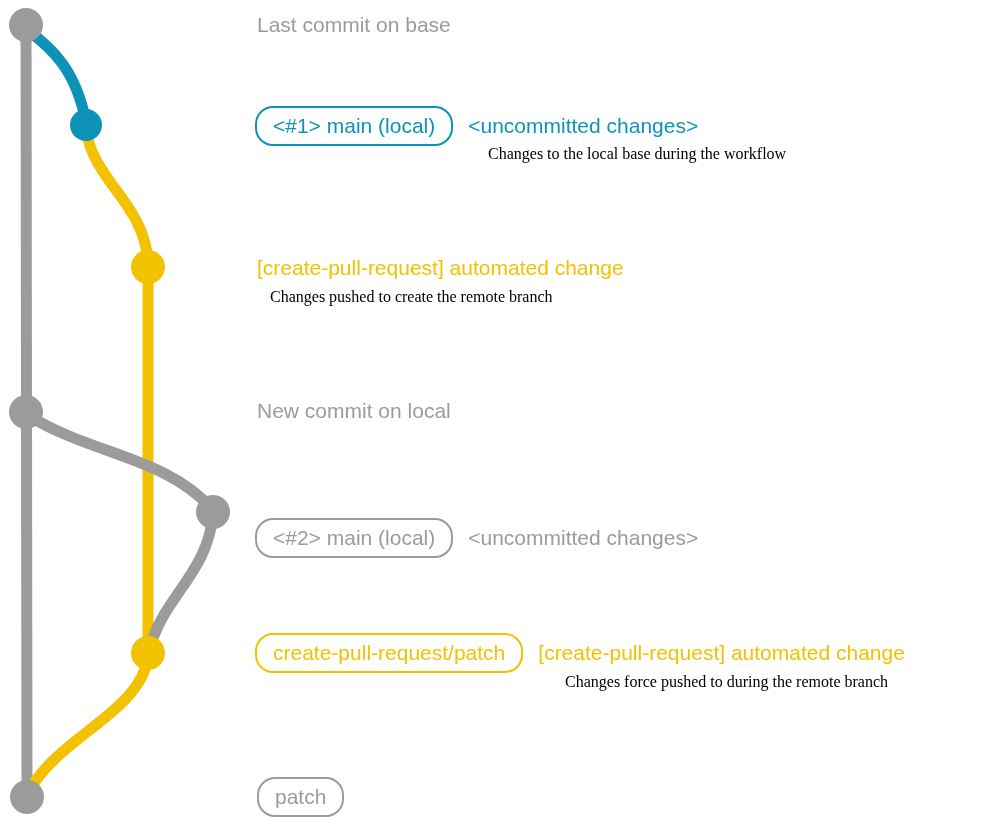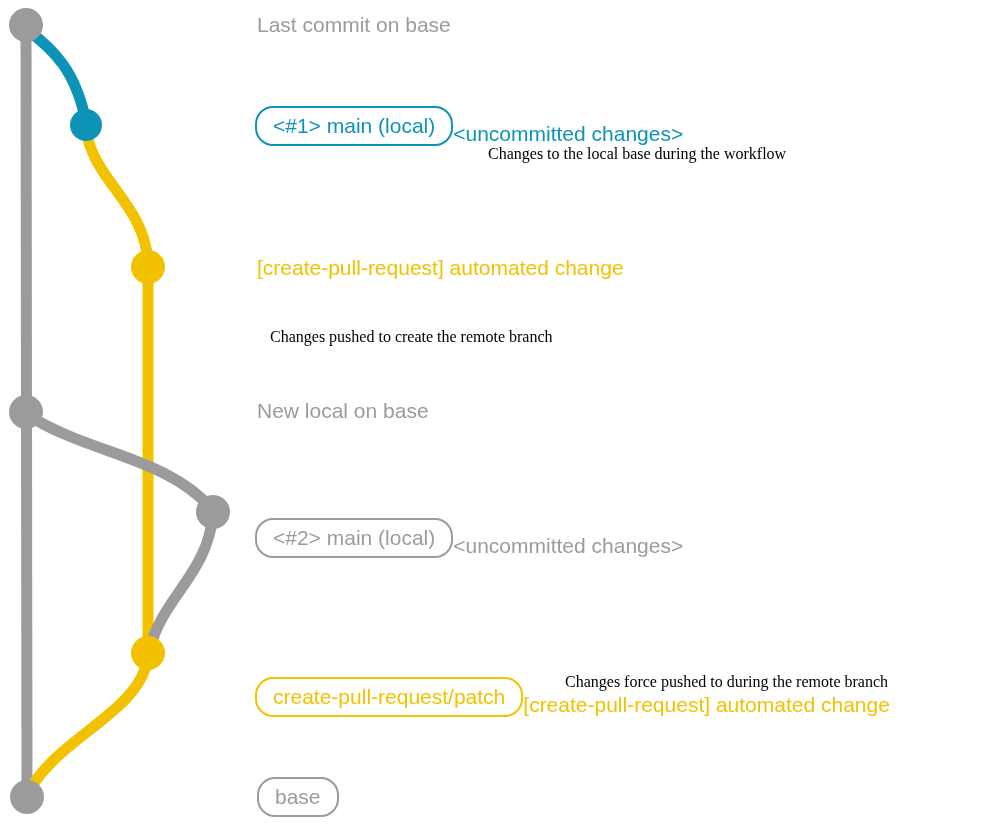--- a/index.html
+++ b/index.html
@@ -38,21 +38,22 @@
   .label {
     font-size: 21px;
     white-space: nowrap;
   }
   .gray-text   { color: var(--gray); }
   .teal-text   { color: var(--teal); }
   .yellow-text { color: var(--yellow); }
 
   .row {
     display: flex;
-    align-items: flex-end;
+    align-items: center;
+    gap: 15px;
   }
   .badge {
     border: 2px solid;
     border-radius: 18px;
     padding: 6px 16px;
     font-size: 21px;
     white-space: nowrap;
     background: #ffffff;
   }
   .badge.teal   { border-color: var(--teal);   color: var(--teal); }
@@ -98,32 +99,32 @@
 
   <div class="abs label gray-text" style="left:257px; top:13px;">Last commit on base</div>
 
   <div class="abs row" style="left:255px; top:106px;">
     <span class="badge teal">&lt;#1&gt; main (local)</span>
     <span class="label teal-text">&lt;uncommitted changes&gt;</span>
   </div>
   <div class="abs desc" style="left:488px; top:145px;">Changes to the local base during the workflow</div>
 
   <div class="abs label yellow-text" style="left:257px; top:256px;">[create-pull-request] automated change</div>
-  <div class="abs desc" style="left:270px; top:288px;margin-top:40px;">Changes pushed to create the remote branch</div>
+  <div class="abs desc" style="left:270px; top:288px;">Changes pushed to create the remote branch</div>
 
-  <div class="abs label gray-text" style="left:257px; top:399px;">New local on base</div>
+  <div class="abs label gray-text" style="left:257px; top:399px;">New commit on local</div>
 
   <div class="abs row" style="left:255px; top:518px;">
     <span class="badge gray">&lt;#2&gt; main (local)</span>
     <span class="label gray-text">&lt;uncommitted changes&gt;</span>
   </div>
 
-  <div class="abs row" style="left:255px; top:633px;margin-top:44px;">
+  <div class="abs row" style="left:255px; top:633px;">
     <span class="badge yellow">create-pull-request/patch</span>
     <span class="label yellow-text">[create-pull-request] automated change</span>
   </div>
   <div class="abs desc" style="left:565px; top:673px;">Changes force pushed to during the remote branch</div>
 
   <div class="abs row" style="left:257px; top:777px;">
-    <span class="badge gray">base</span>
+    <span class="badge gray">patch</span>
   </div>
 
 </div>
 
 </body></html>

